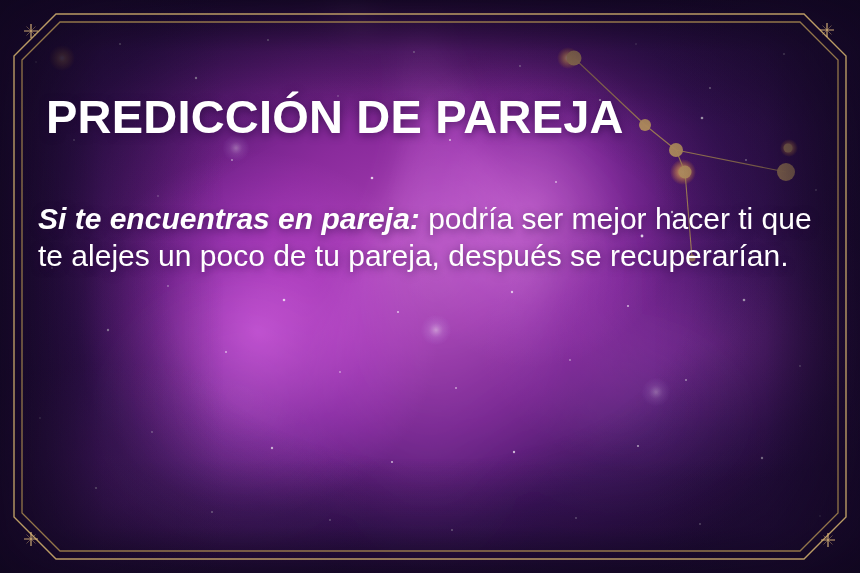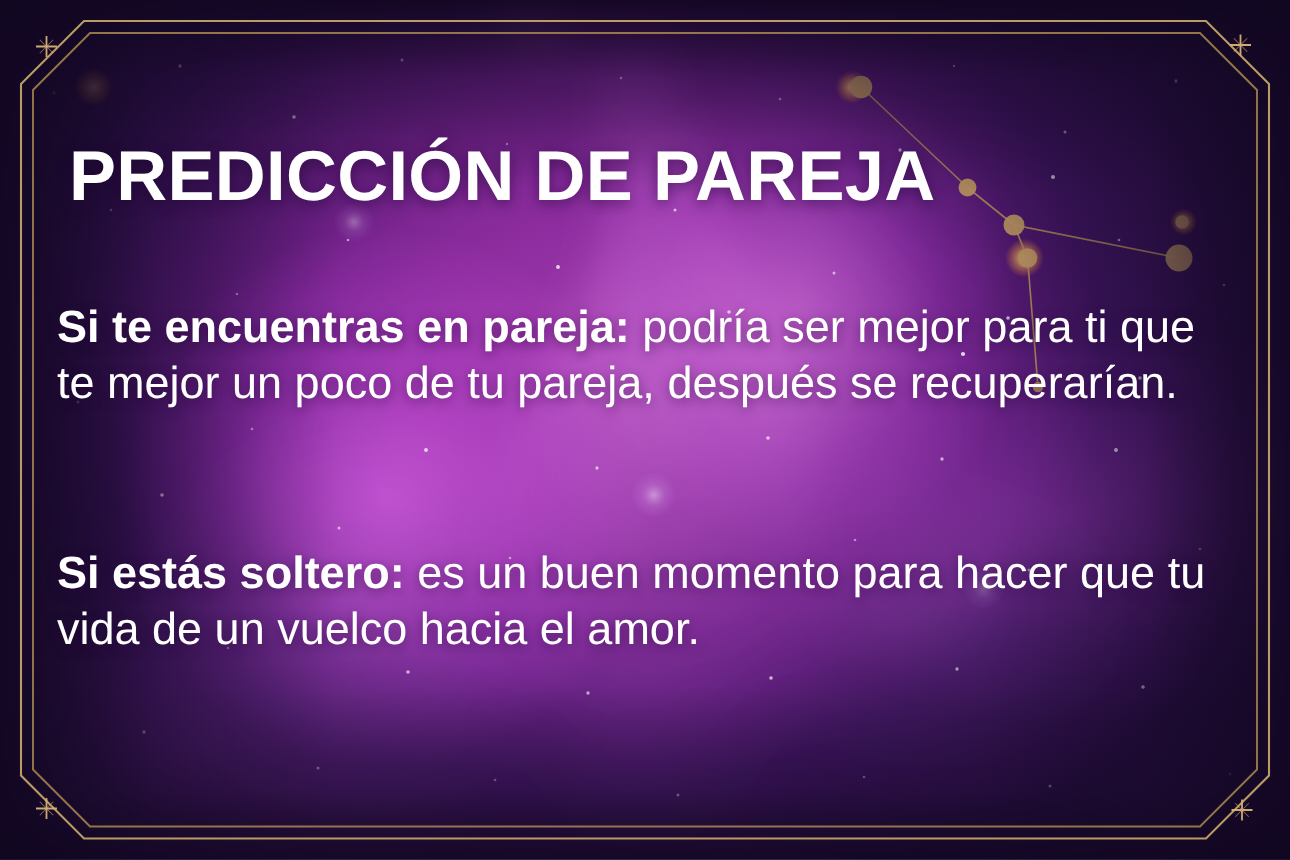--- a/index.html
+++ b/index.html
@@ -83,21 +83,21 @@
     width: 790px;
     color: #ffffff;
     font-size: 30px;
     line-height: 37px;
     font-weight: 400;
     text-shadow: 0 2px 8px rgba(35,8,55,.55);
   }
   .p1 { top: 200px; }
   .p2 { top: 364px; }
   .p3 { top: 489px; }
-  .lead { font-weight: 700; }
+  .lead { font-weight: 700; font-style: italic; }
 </style>
 </head>
 <body>
 
 <div id="poster">
 
   <div class="bg-layer bg-base"></div>
   <div class="bg-layer bg-nebula-a"></div>
   <div class="bg-layer bg-nebula-b"></div>
 
@@ -249,22 +249,19 @@
       <path d="M828 533 L828 547 M821 540 L835 540"></path>
       <path d="M823.5 535.5 L832.5 544.5 M832.5 535.5 L823.5 544.5" stroke-width=".7" opacity=".6"></path>
     </g>
   </svg>
 
   <div class="content">
 
     <div class="title">PREDICCIÓN DE PAREJA</div>
 
     <div class="body-block p1">
-      <span class="lead">Si te encuentras en pareja:</span><span> podría ser mejor para ti que te mejor un poco de tu pareja, después se recuperarían.</span>
+      <span class="lead">Si te encuentras en pareja:</span><span> podría ser mejor hacer ti que te alejes un poco de tu pareja, después se recuperarían.</span>
     </div>
 
-    <div class="body-block p2">
-      <span class="lead">Si estás soltero:</span><span> es un buen momento para hacer que tu vida de un vuelco hacia el amor.</span>
-    </div>
 
 
   </div>
 </div>
 
 </body></html>

